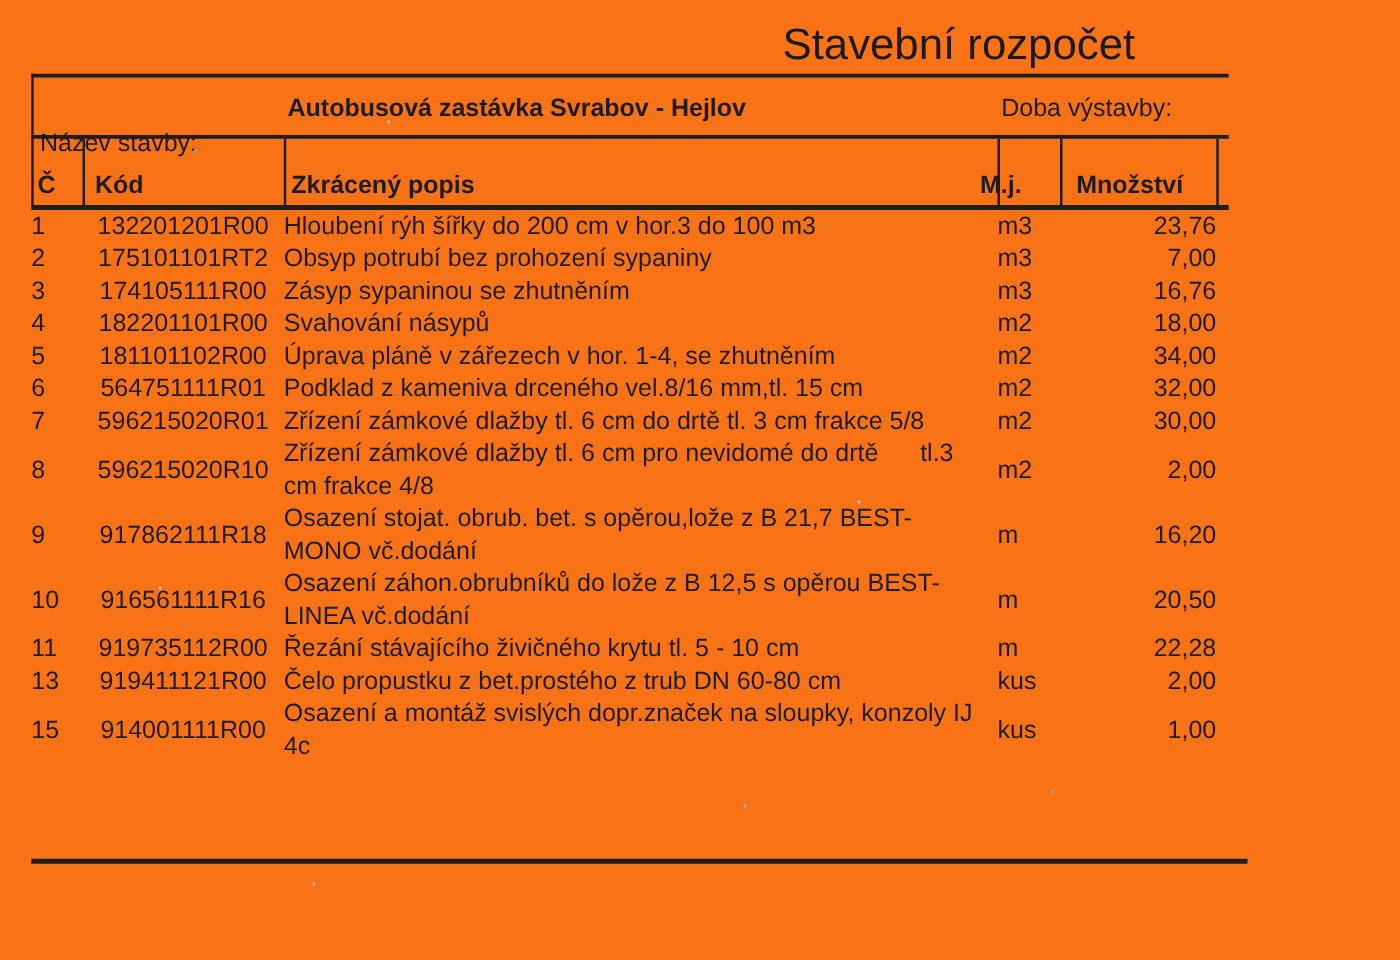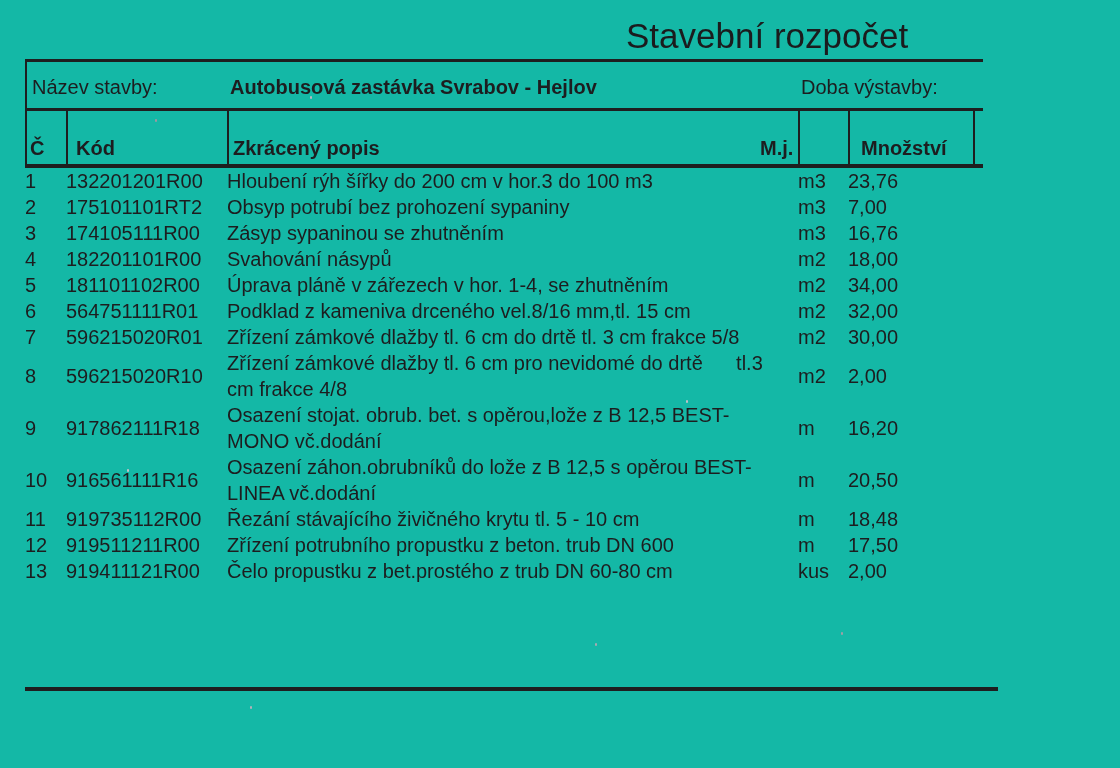--- a/index.html
+++ b/index.html
@@ -6,21 +6,21 @@
   body{
     width:1120px;height:768px;
     background:#e9e9ec;
     font-family:"Liberation Sans", sans-serif;
     color:#1d1d1f;
     overflow:hidden;
   }
   #sheet{
     position:relative;
     width:1120px;height:768px;
-    background:#14b8a6;
+    background:#f97316;
   }
   
   .doc-title{
     position:absolute;left:626px;top:16px;
     font-size:35px;line-height:40px;
     color:#1b1b1d;
     white-space:nowrap;
   }
   
   .rule{position:absolute;background:#1e1e1f;}
@@ -31,49 +31,49 @@
   .vline{position:absolute;background:#1e1e1f;width:2px;}
   .v-namebox-left{left:25px;top:59px;height:52px;}
   .v-h0{left:25px; top:111px;height:54px;}
   .v-h1{left:66px; top:111px;height:54px;}
   .v-h2{left:227px;top:111px;height:54px;}
   .v-h3{left:798px;top:111px;height:54px;}
   .v-h4{left:848px;top:111px;height:54px;}
   .v-h5{left:973px;top:111px;height:54px;}
   
   .band-text{position:absolute;top:74px;font-size:20px;line-height:26px;white-space:nowrap;}
-  .name-label{left:32px;}
+  .name-label{left:32px;margin-top:28px;}
   .name-value{left:230px;font-weight:bold;}
   .duration-label{left:801px;}
   
   .col-head{position:absolute;top:136px;font-size:20px;line-height:24px;font-weight:bold;white-space:nowrap;}
   .ch-num {left:30px;}
   .ch-code{left:76px;}
   .ch-desc{left:233px;text-align:right;}
-  .ch-unit{left:760px;}
+  .ch-unit{left:784px;}
   .ch-qty {left:861px;}
   
   table.items{
     position:absolute;left:25px;top:168px;
     width:948px;
     border-collapse:collapse;table-layout:fixed;
     font-size:20px;color:#1d1d1f;
   }
   table.items td{
     vertical-align:middle;
     padding:0;line-height:26px;
     overflow:hidden;
   }
   tr.single{height:26px;}
   tr.double{height:52px;}
   td.num {padding-left:6px;}
-  td.code{padding-left:13px;white-space:nowrap;}
+  td.code{padding-left:13px;white-space:nowrap;text-align:center;}
   td.desc{padding-left:6px;white-space:pre-wrap;margin-top:16px;}
   td.unit{padding-left:4px;}
-  td.qty {text-align:left;padding-right:3px;}
+  td.qty {text-align:right;padding-right:3px;}
   
   .speck{
     position:absolute;left:155px;top:119px;width:2px;height:3px;
     background:#9a9aa0;border-radius:1px;
     box-shadow:
       155px -23px 0 #b9b9bf,
       440px 524px 0 #a9a9af,
       95px 587px 0 #b2b2b8,
       686px 513px 0 #9f9fa5,
       -28px 350px 0 #c4c4c9,
@@ -171,51 +171,52 @@
           <td class="num">8</td>
           <td class="code">596215020R10</td>
           <td class="desc">Zřízení zámkové dlažby tl. 6 cm pro nevidomé do drtě      tl.3
 cm frakce 4/8</td>
           <td class="unit">m2</td>
           <td class="qty">2,00</td>
         </tr>
         <tr class="double">
           <td class="num">9</td>
           <td class="code">917862111R18</td>
-          <td class="desc">Osazení stojat. obrub. bet. s opěrou,lože z B 12,5 BEST-
+          <td class="desc">Osazení stojat. obrub. bet. s opěrou,lože z B 21,7 BEST-
 MONO vč.dodání</td>
           <td class="unit">m</td>
           <td class="qty">16,20</td>
         </tr>
         <tr class="double">
           <td class="num">10</td>
           <td class="code">916561111R16</td>
           <td class="desc">Osazení záhon.obrubníků do lože z B 12,5 s opěrou BEST-
 LINEA vč.dodání</td>
           <td class="unit">m</td>
           <td class="qty">20,50</td>
         </tr>
         <tr class="single">
           <td class="num">11</td>
           <td class="code">919735112R00</td>
           <td class="desc">Řezání stávajícího živičného krytu tl. 5 - 10 cm</td>
           <td class="unit">m</td>
-          <td class="qty">18,48</td>
-        </tr>
-        <tr class="single">
-          <td class="num">12</td>
-          <td class="code">919511211R00</td>
-          <td class="desc">Zřízení potrubního propustku z beton. trub DN 600</td>
-          <td class="unit">m</td>
-          <td class="qty">17,50</td>
+          <td class="qty">22,28</td>
         </tr>
         <tr class="single">
           <td class="num">13</td>
           <td class="code">919411121R00</td>
           <td class="desc">Čelo propustku z bet.prostého z trub DN 60-80 cm</td>
           <td class="unit">kus</td>
           <td class="qty">2,00</td>
         </tr>
+        <tr class="double">
+          <td class="num">15</td>
+          <td class="code">914001111R00</td>
+          <td class="desc">Osazení a montáž svislých dopr.značek na sloupky, konzoly IJ
+4c</td>
+          <td class="unit">kus</td>
+          <td class="qty">1,00</td>
+        </tr>
       </tbody>
   </table>
 
   <div class="speck"></div>
 </div>
 
 </body></html>

